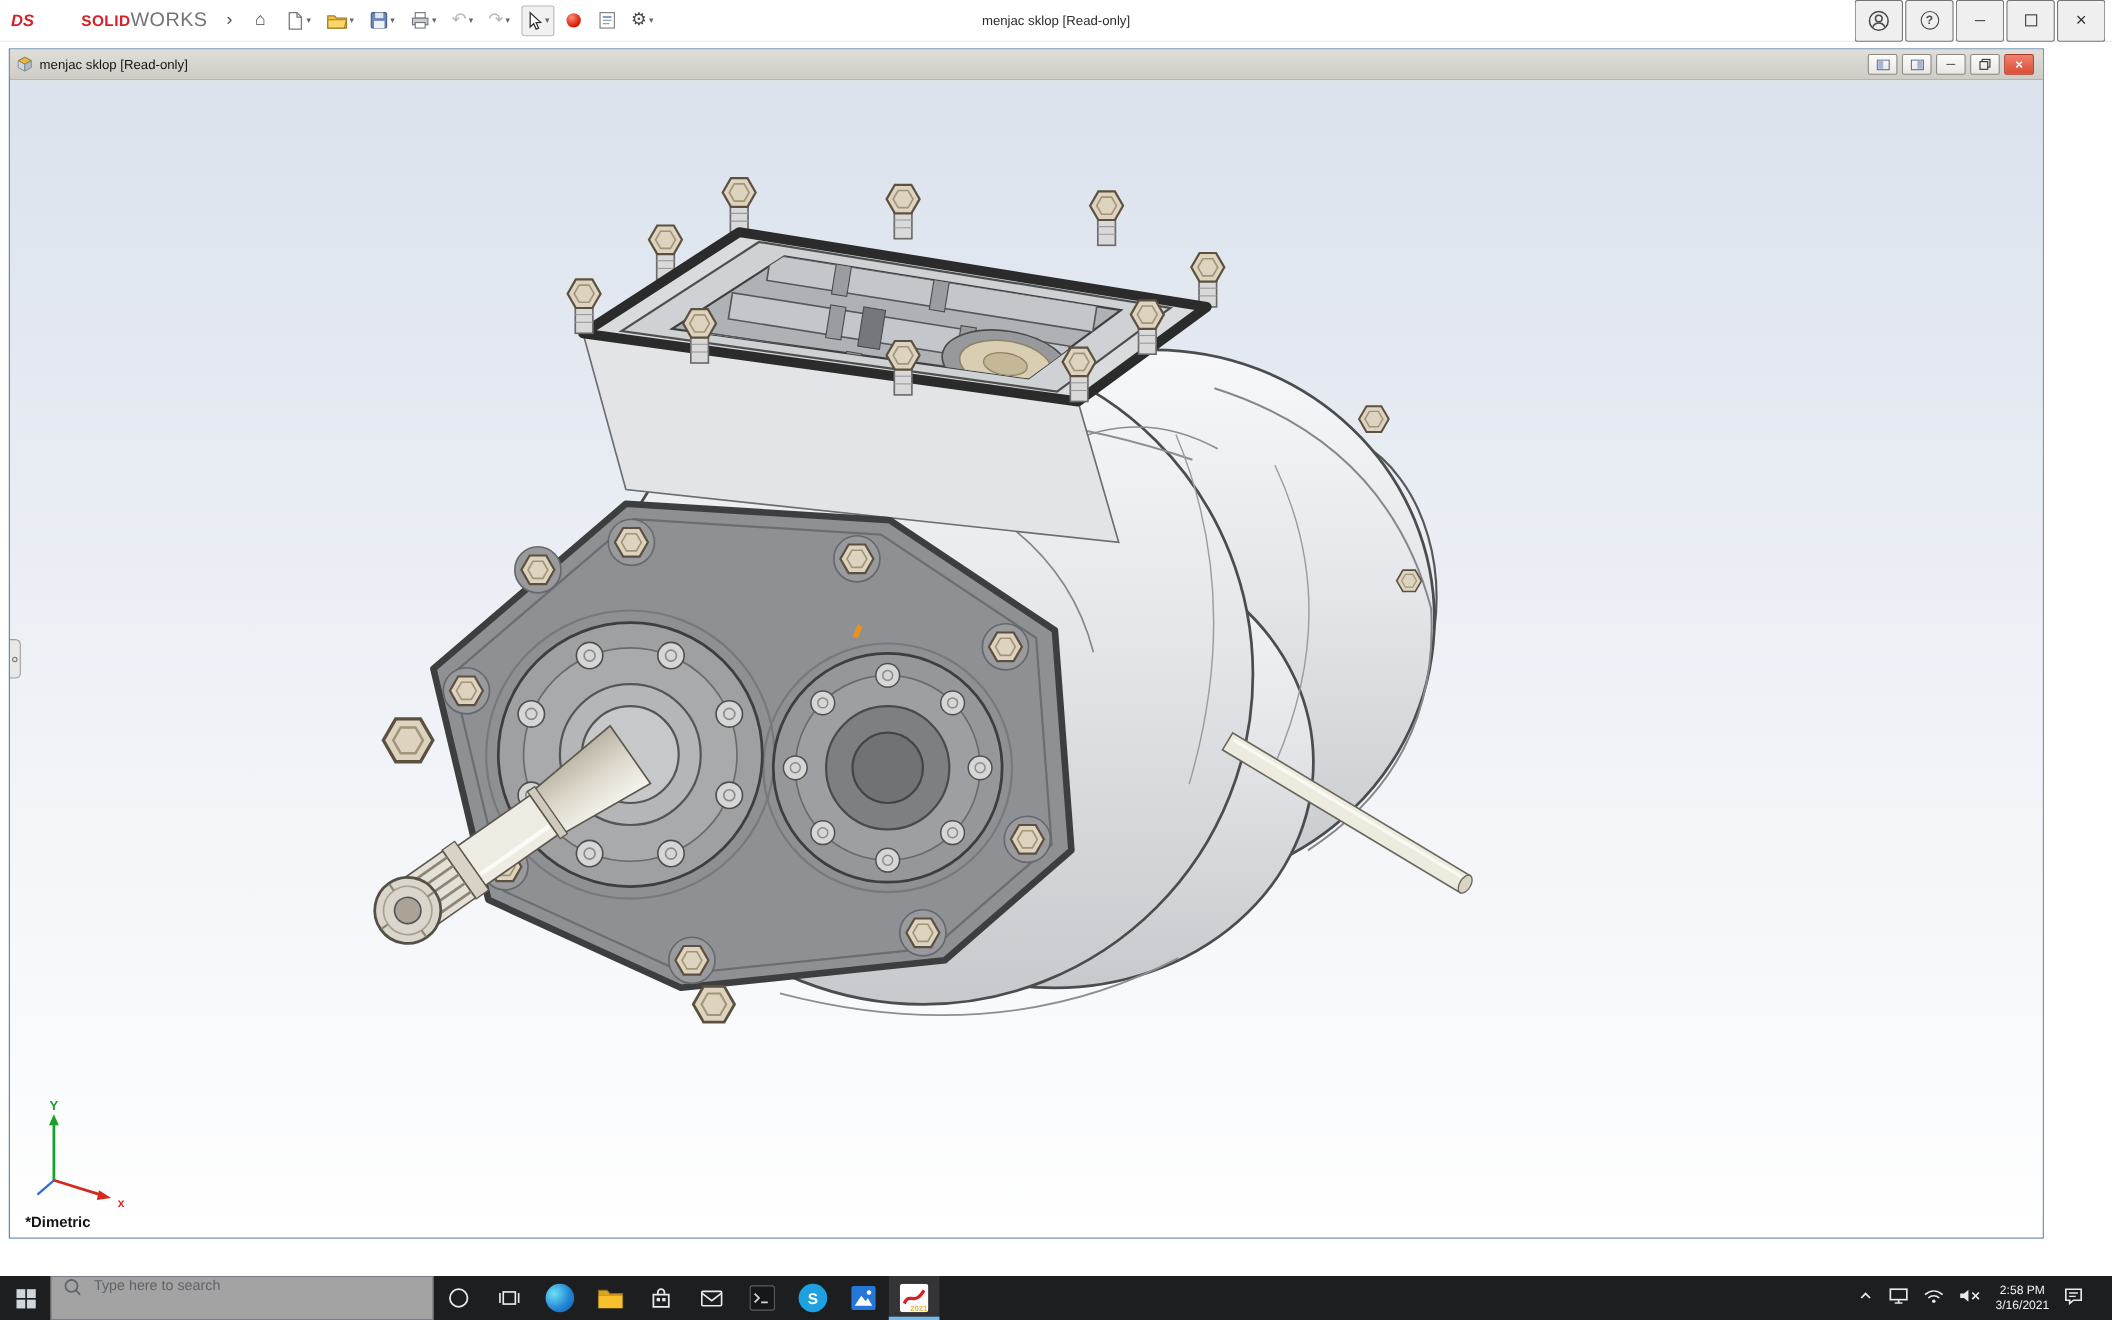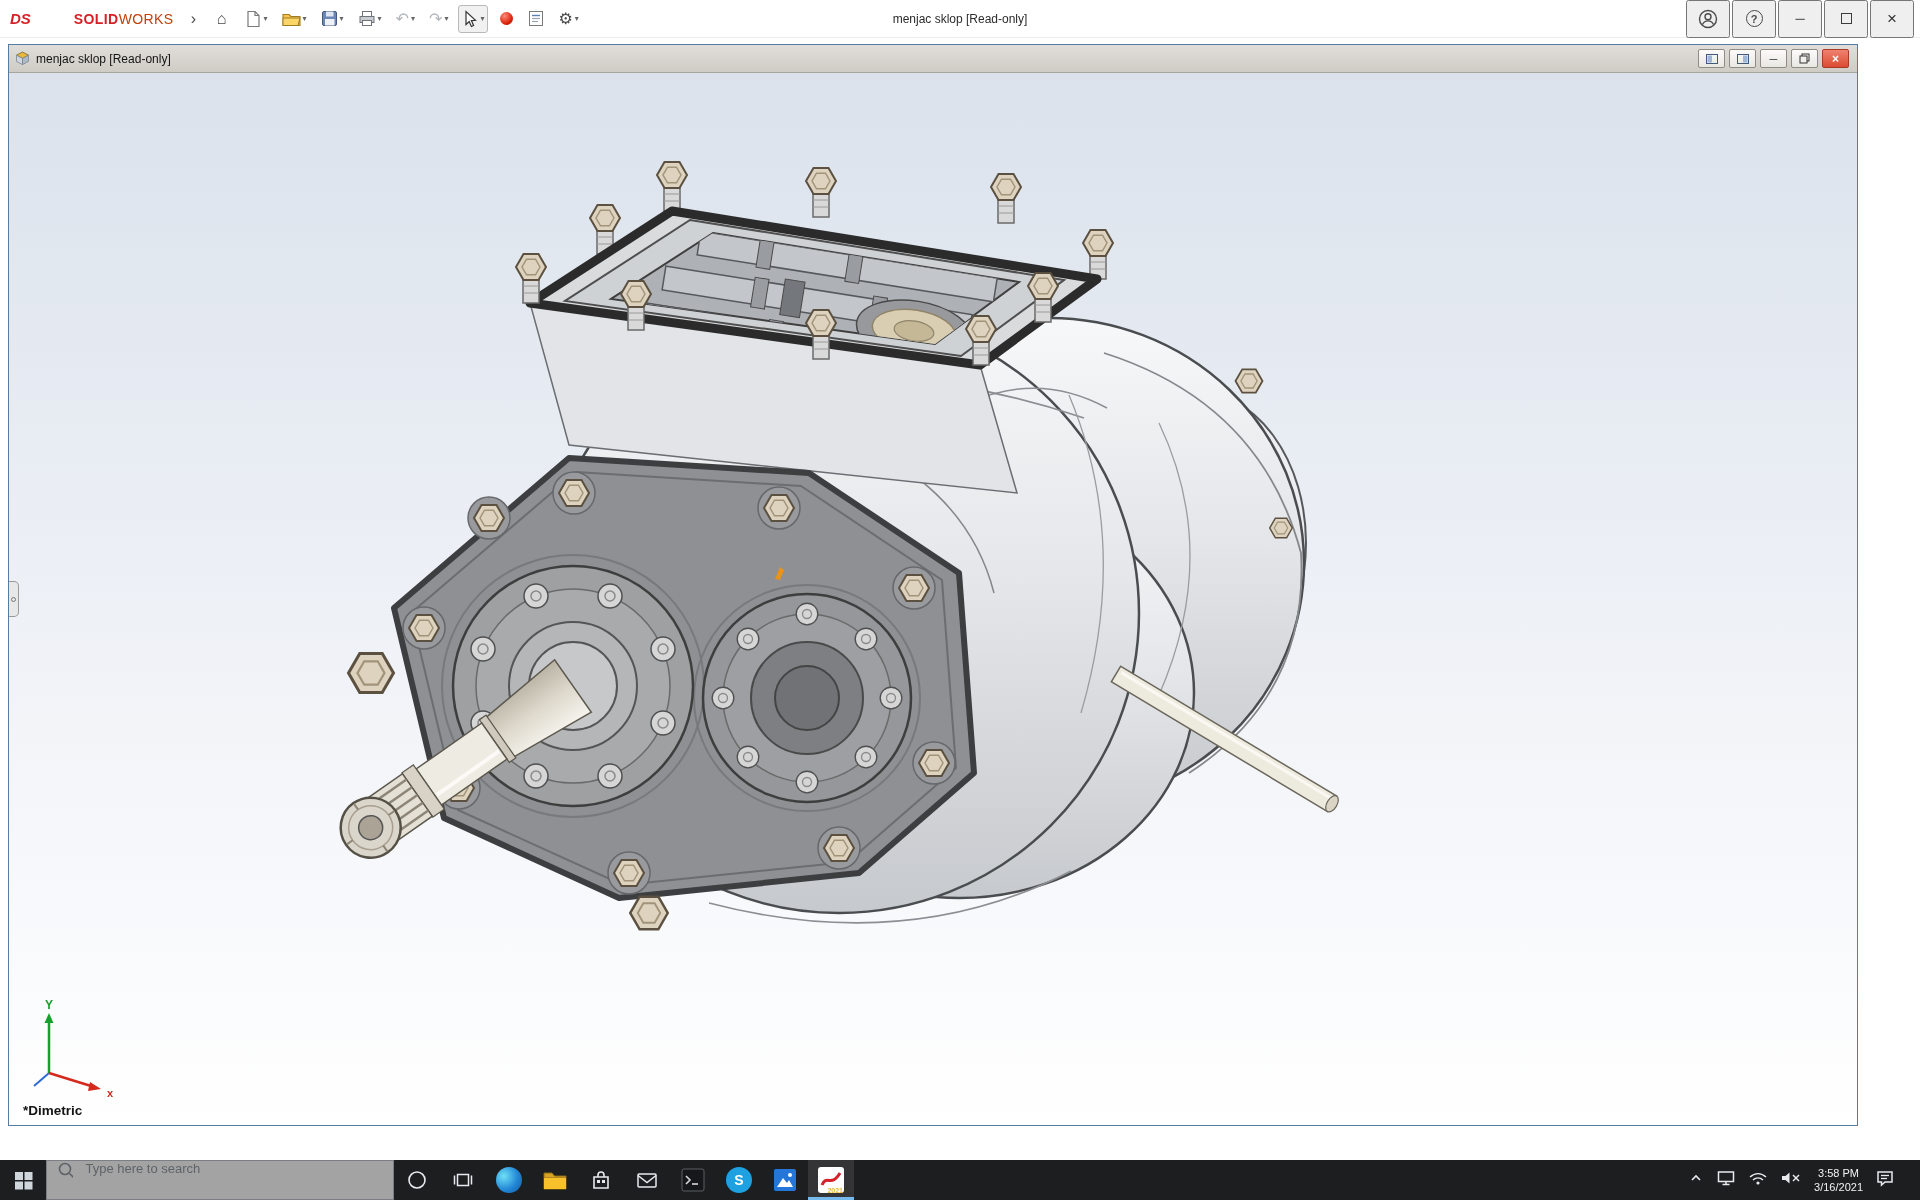--- a/index.html
+++ b/index.html
@@ -5,21 +5,21 @@
   * { margin:0; padding:0; box-sizing:border-box; }
   html,body { width:1920px; height:1200px; overflow:hidden; background:#ffffff;
               font-family:"Liberation Sans", sans-serif; position:relative; }
 
   
   .app-titlebar { position:absolute; top:0; left:0; width:1920px; height:38px; background:#ffffff;
                   border-bottom:1px solid #ececec; display:flex; align-items:center; padding:0 6px; z-index:30;justify-content:flex-end; }
   .logo { display:flex; align-items:baseline; gap:4px; padding:0 8px 0 4px; }
   .logo-ds { color:#d61f26; font-weight:bold; font-style:italic; font-size:15px; }
   .logo-solid { color:#d61f26; font-weight:bold; font-size:14px; letter-spacing:.4px;margin-left:39px; }
-  .logo-works { color:#c2410c; font-weight:normal; font-size:14px; letter-spacing:.4px; }
+  .logo-works { color:#737373; font-weight:normal; font-size:18px; letter-spacing:.4px; }
   .tb-btn { height:28px; min-width:24px; display:flex; align-items:center; justify-content:center;
             border:1px solid transparent; background:transparent; border-radius:3px; color:#4a4a4a;
             font-size:16px; gap:2px; padding:0 3px; cursor:default; }
   .tb-btn.active { border-color:#b9b9b9; background:#f1f1f1; }
   .tb-btn .drop { font-size:8px; color:#666; line-height:8px; }
   .tb-glyph { font-size:16px; line-height:16px; color:#4a4a4a; }
   .tb-glyph.disabled { color:#b4b8bc; }
   .toolbar { display:flex; align-items:center; gap:6px; margin-left:4px; }
   .app-title { position:absolute; left:50%; transform:translateX(-50%); font-size:12px; color:#2b2b2b; white-space:nowrap; }
   .app-right { margin-left:auto; display:flex; align-items:center; gap:2px; }
@@ -544,21 +544,21 @@
       </svg>
     </div>
     <div>
       <svg width="22" height="16">
         <polygon points="2,6 5.5,6 9.5,2.5 9.5,13.5 5.5,10 2,10" fill="#e8eaed"></polygon>
         <line x1="13" y1="5" x2="19" y2="11" stroke="#e8eaed" stroke-width="1.5"></line>
         <line x1="19" y1="5" x2="13" y2="11" stroke="#e8eaed" stroke-width="1.5"></line>
       </svg>
     </div>
     <div class="clock">
-      <div>3:58 PM</div>
+      <div>2:58 PM</div>
       <div>3/16/2021</div>
     </div>
     <div>
       <svg width="20" height="18">
         <path d="M3 3h14v10H10l-3.5 3v-3H3z" fill="none" stroke="#e8eaed" stroke-width="1.5"></path>
         <line x1="6" y1="6.5" x2="14" y2="6.5" stroke="#e8eaed" stroke-width="1.3"></line>
         <line x1="6" y1="9.5" x2="12" y2="9.5" stroke="#e8eaed" stroke-width="1.3"></line>
       </svg>
     </div>
     <div class="show-desktop"></div>

